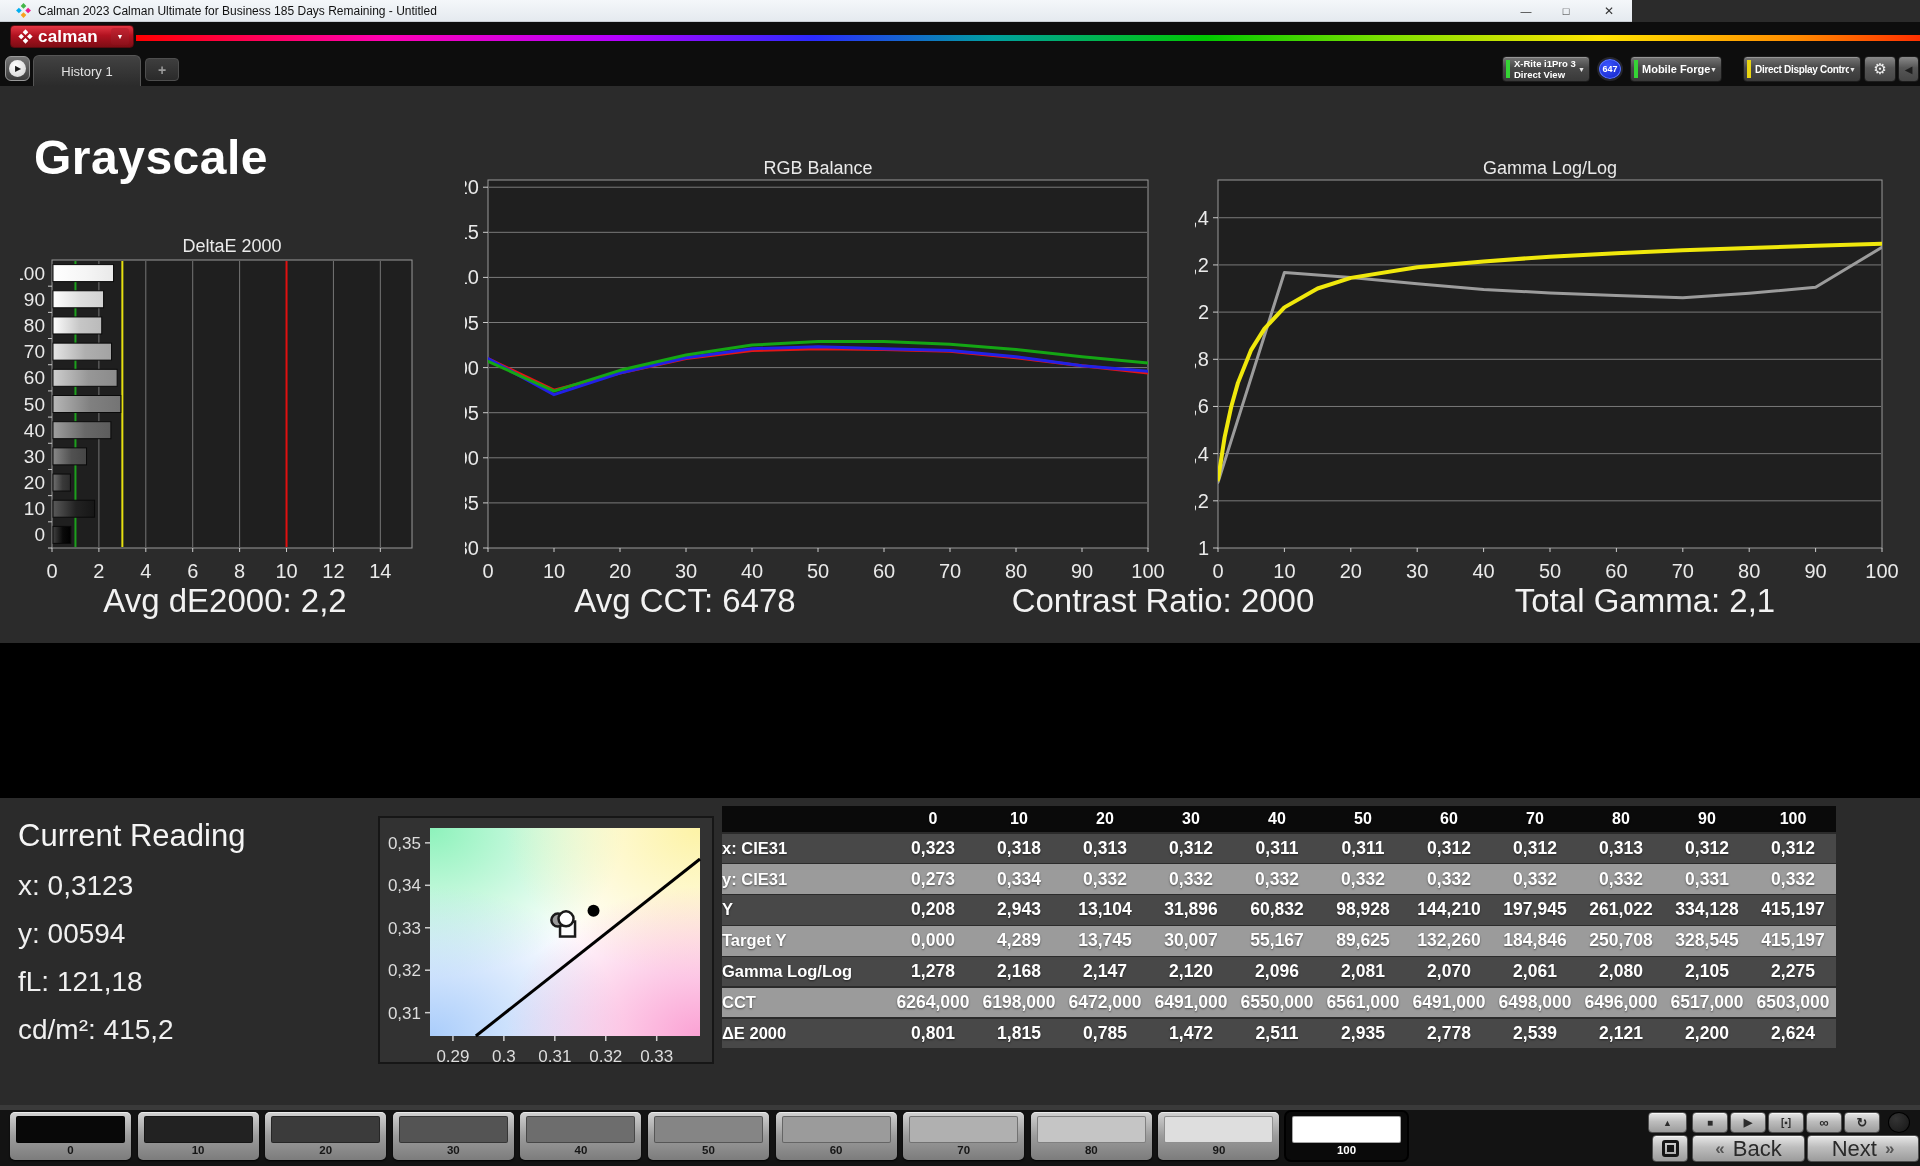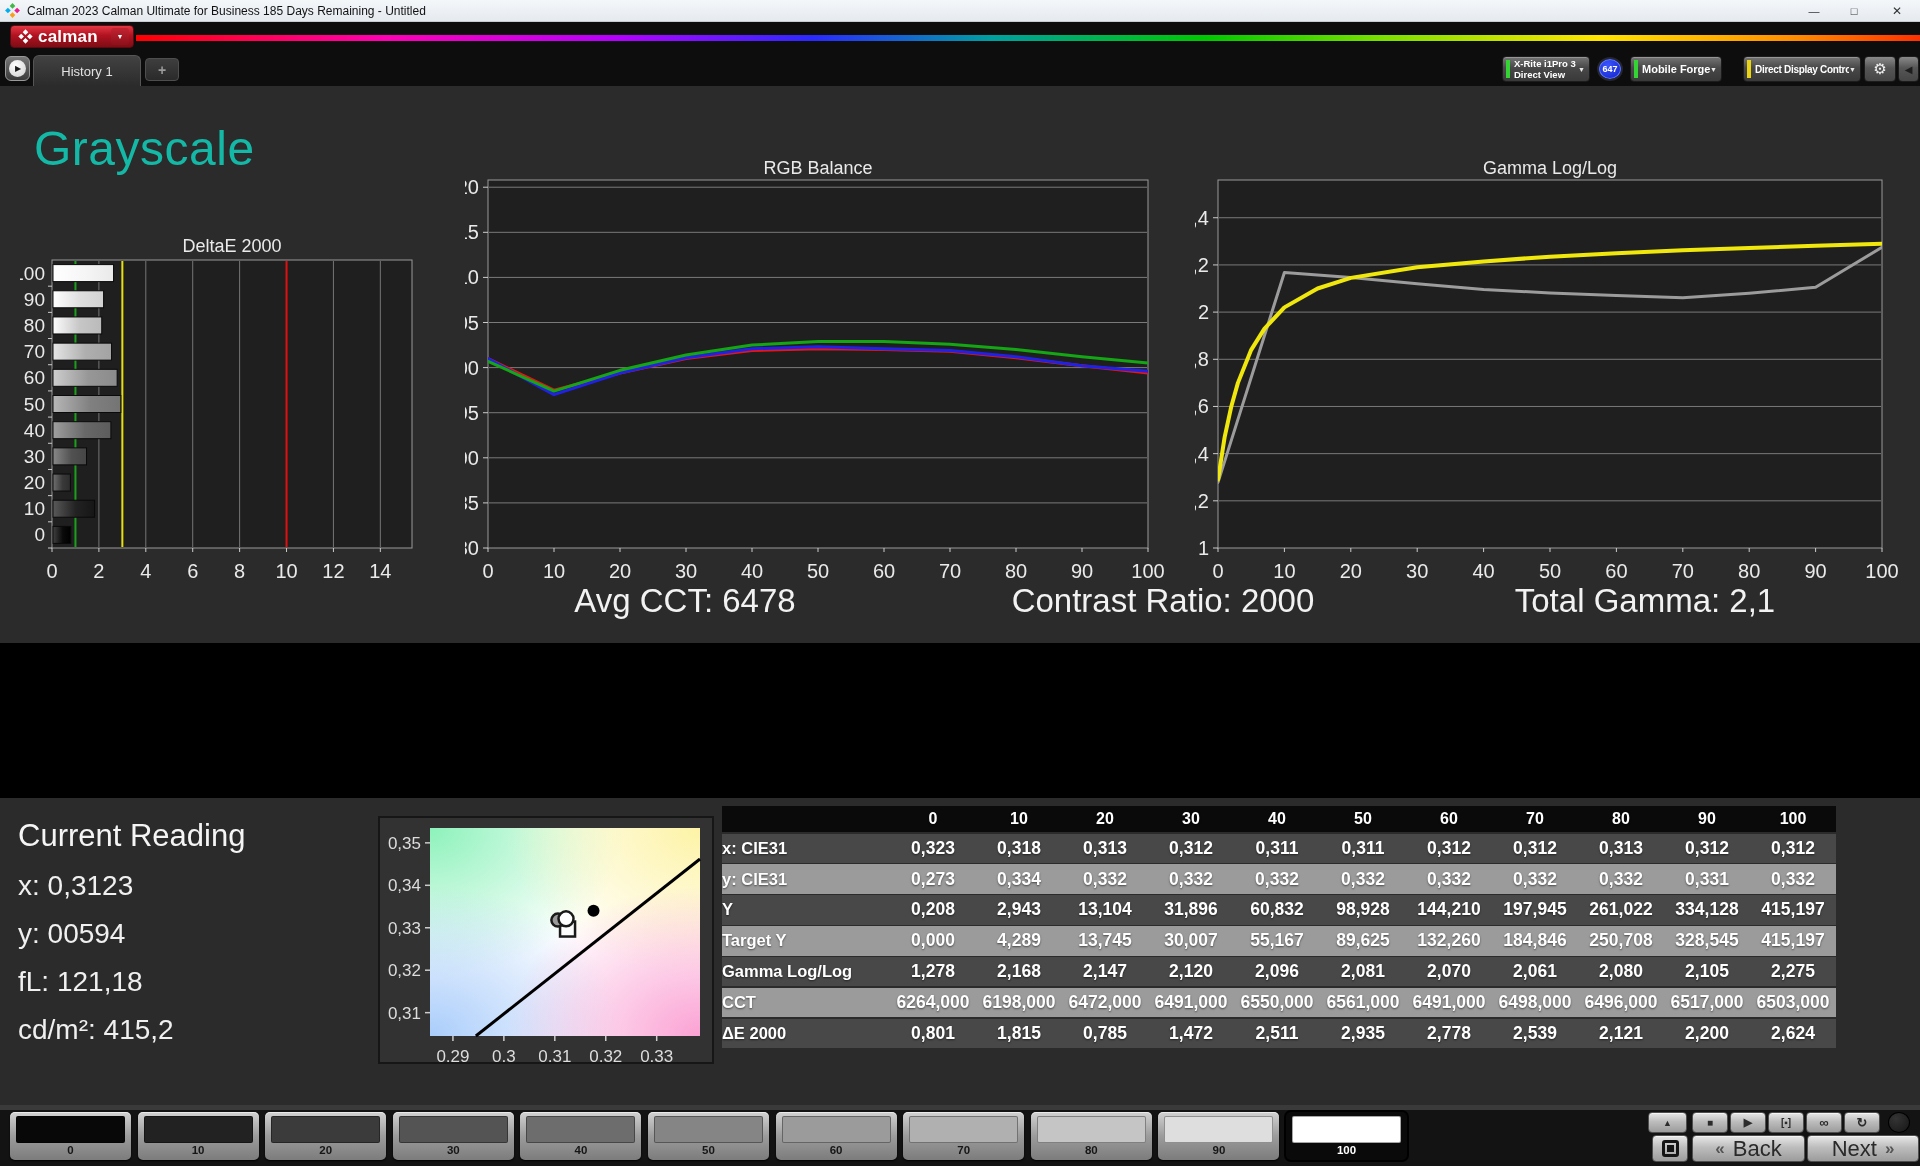--- a/index.html
+++ b/index.html
@@ -2,21 +2,21 @@
 <html><head>
 <meta charset="utf-8">
 <style>
 *{margin:0;padding:0;box-sizing:border-box}
 html,body{overflow:hidden}
 body{width:1920px;height:1166px;background:#2b2b2b;font-family:"Liberation Sans",sans-serif}
 .screen{position:relative;width:1920px;height:1166px;background:#2b2b2b;overflow:hidden}
 svg text{font-family:"Liberation Sans",sans-serif}
 
 
-.titlebar{position:absolute;left:0;top:0;width:1920px;height:22px;background:linear-gradient(#f4f7fa,#e5eaef);border-bottom:1px solid #c8cdd3;display:flex;align-items:center;padding-left:5px;color:#111;font-size:12px}
+.titlebar{position:absolute;left:0;top:0;width:1632px;height:22px;background:linear-gradient(#f4f7fa,#e5eaef);border-bottom:1px solid #c8cdd3;display:flex;align-items:center;padding-left:16px;color:#111;font-size:12px}
 .appicon{width:15px;height:15px;margin-right:7px;flex:0 0 auto}
 .win-controls{position:absolute;right:0;top:0;height:21px;display:flex}
 .win-btn{width:40px;height:21px;display:flex;align-items:center;justify-content:center;color:#333;font-size:11px}
 .win-btn.close{width:46px;font-size:12px}
 
 
 .topchrome{position:absolute;left:0;top:22px;width:1920px;height:64px;background:#0d0d0d}
 .logo{position:absolute;left:10px;top:3px;width:124px;height:23px;border-radius:4px;background:linear-gradient(#e43744,#b11220 45%,#7e0d15);display:flex;align-items:center;padding:0 4px 0 7px;gap:5px;border:1px solid #5a0a10}
 .logo-text{color:#fff;font-size:17px;font-weight:700;letter-spacing:.2px;line-height:1}
 .logo-caret{margin-left:auto;width:18px;height:17px;border-radius:3px;background:linear-gradient(#c32331,#8c101a);display:flex;align-items:center;justify-content:center;color:#fff;font-size:7px}
@@ -28,21 +28,21 @@
 .meter{position:absolute;top:34px;height:26px;border-radius:4px;background:linear-gradient(#757575,#484848 45%,#393939);border:1px solid #1c1c1c;display:flex;align-items:center;color:#fff;box-shadow:inset 0 1px 0 rgba(255,255,255,.25)}
 .meter .accent{width:4px;height:18px;margin:0 4px 0 3px;flex:0 0 auto}
 .meter .mtext{font-size:11px;font-weight:700;white-space:nowrap;overflow:hidden}
 .meter .mtext.two{display:flex;flex-direction:column;font-size:9.5px;line-height:1.18}
 .meter .mtext.small{font-size:10px;letter-spacing:-.3px}
 .meter .chev{margin-left:auto;margin-right:4px;font-size:7px;color:#e8e8e8}
 .badge647{position:absolute;left:1597px;top:35px;width:26px;height:24px;border-radius:50%;background:radial-gradient(circle at 40% 32%,#3b55ff,#0f1ec0);border:2px solid #26262b;box-shadow:0 0 0 1px #5a78ff inset;color:#fff;font-size:9px;font-weight:700;display:flex;align-items:center;justify-content:center}
 .icon-btn{position:absolute;top:34px;height:26px;border-radius:4px;background:linear-gradient(#8a8a8a,#565656 45%,#464646);border:1px solid #1c1c1c;display:flex;align-items:center;justify-content:center}
 
 
-.page-title{position:absolute;left:34px;top:121px;font-size:48px;font-weight:400;color:#14b8a6;letter-spacing:.5px}
+.page-title{position:absolute;left:34px;top:130px;font-size:48px;font-weight:700;color:#ffffff;letter-spacing:.5px}
 .chart{position:absolute}
 #chart-deltae{left:20px;top:236px;width:400px;height:356px}
 #chart-rgb{left:465px;top:158px;width:700px;height:436px}
 #chart-gamma{left:1195px;top:158px;width:712px;height:436px}
 .stat{position:absolute;top:582px;width:400px;text-align:center;font-size:33px;color:#f2f2f2}
 
 
 .swatchstrip{position:absolute;left:0;top:643px;width:1920px;height:155px;background:#000}
 
 
@@ -389,20 +389,21 @@
         <text x="687" y="420" text-anchor="middle" font-size="20" fill="#eaeaea">100</text>
         <defs>
           <clipPath id="chart-gamma-clip">
             <rect x="23" y="20" width="664" height="372"></rect>
           </clipPath>
         </defs>
         <polyline points="23,324.4205128205128 89.4,114.47179487179486 155.8,119.42564102564108 222.2,125.79487179487177 288.6,131.45641025641024 355,134.9948717948718 421.4,137.58974358974365 487.79999999999995,139.71282051282054 554.2,135.23076923076923 620.6,129.33333333333334 687,89.23076923076925" fill="none" stroke="#9c9c9c" stroke-width="3" stroke-linejoin="round" stroke-linecap="round" clip-path="url(#chart-gamma-clip)"></polyline>
         <polyline points="23,321.5897435897436 29.64,279.12820512820514 36.28,248.46153846153842 42.92,224.8717948717949 56.2,191.84615384615384 69.48,170.61538461538464 89.4,149.3846153846154 122.6,130.5128205128205 155.8,119.8974358974359 222.2,109.28205128205131 288.6,103.38461538461543 355,98.66666666666671 421.4,95.12820512820514 487.79999999999995,92.2974358974359 554.2,89.9384615384616 620.6,87.8153846153846 687,85.6923076923077" fill="none" stroke="#f0e80c" stroke-width="4" stroke-linejoin="round" stroke-linecap="round" clip-path="url(#chart-gamma-clip)"></polyline>
       </svg></div>
 
+  <div class="stat" style="left:25px">Avg dE2000: 2,2</div>
   <div class="stat" style="left:485px">Avg CCT: 6478</div>
   <div class="stat" style="left:963px">Contrast Ratio: 2000</div>
   <div class="stat" style="left:1445px">Total Gamma: 2,1</div>
 
   <div class="swatchstrip" id="swatchstrip">
     
     
   </div>
 
   <div class="reading-title">Current Reading</div>

